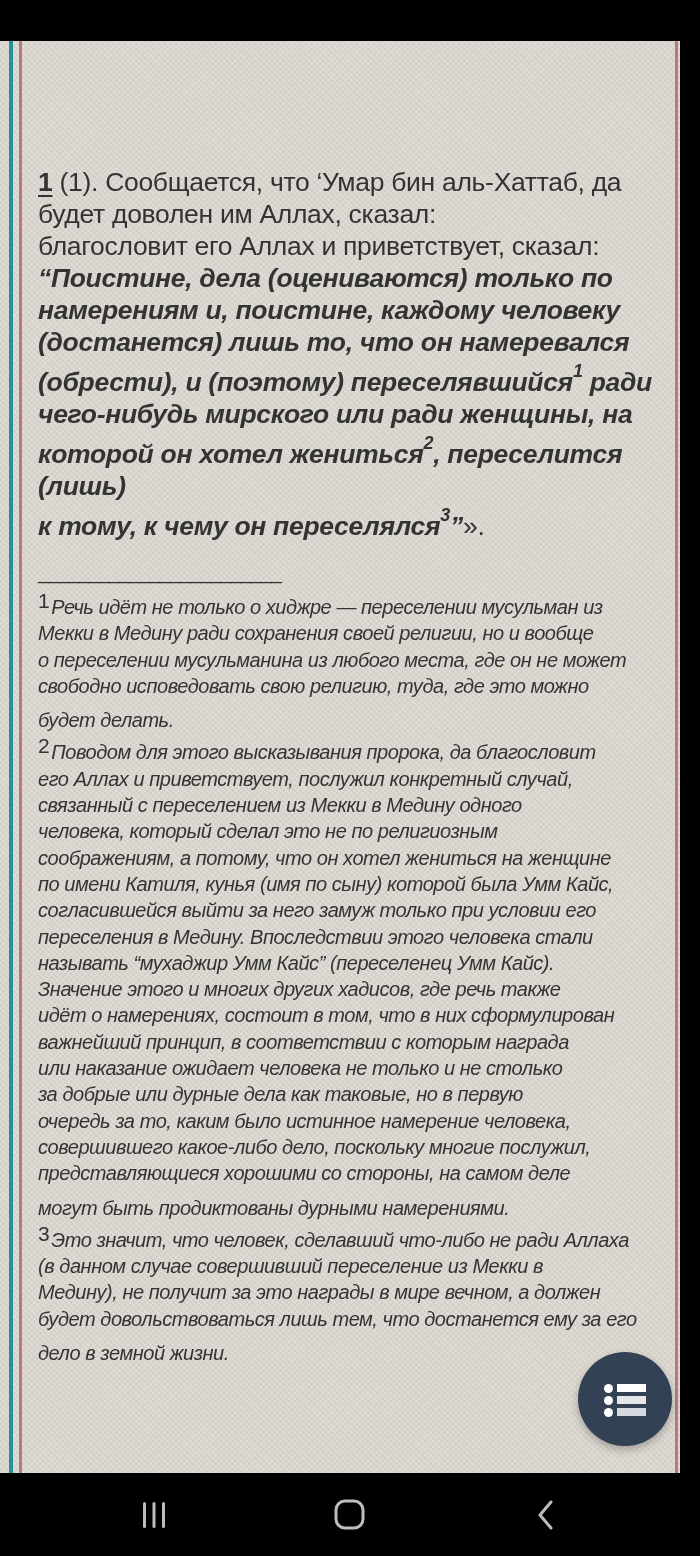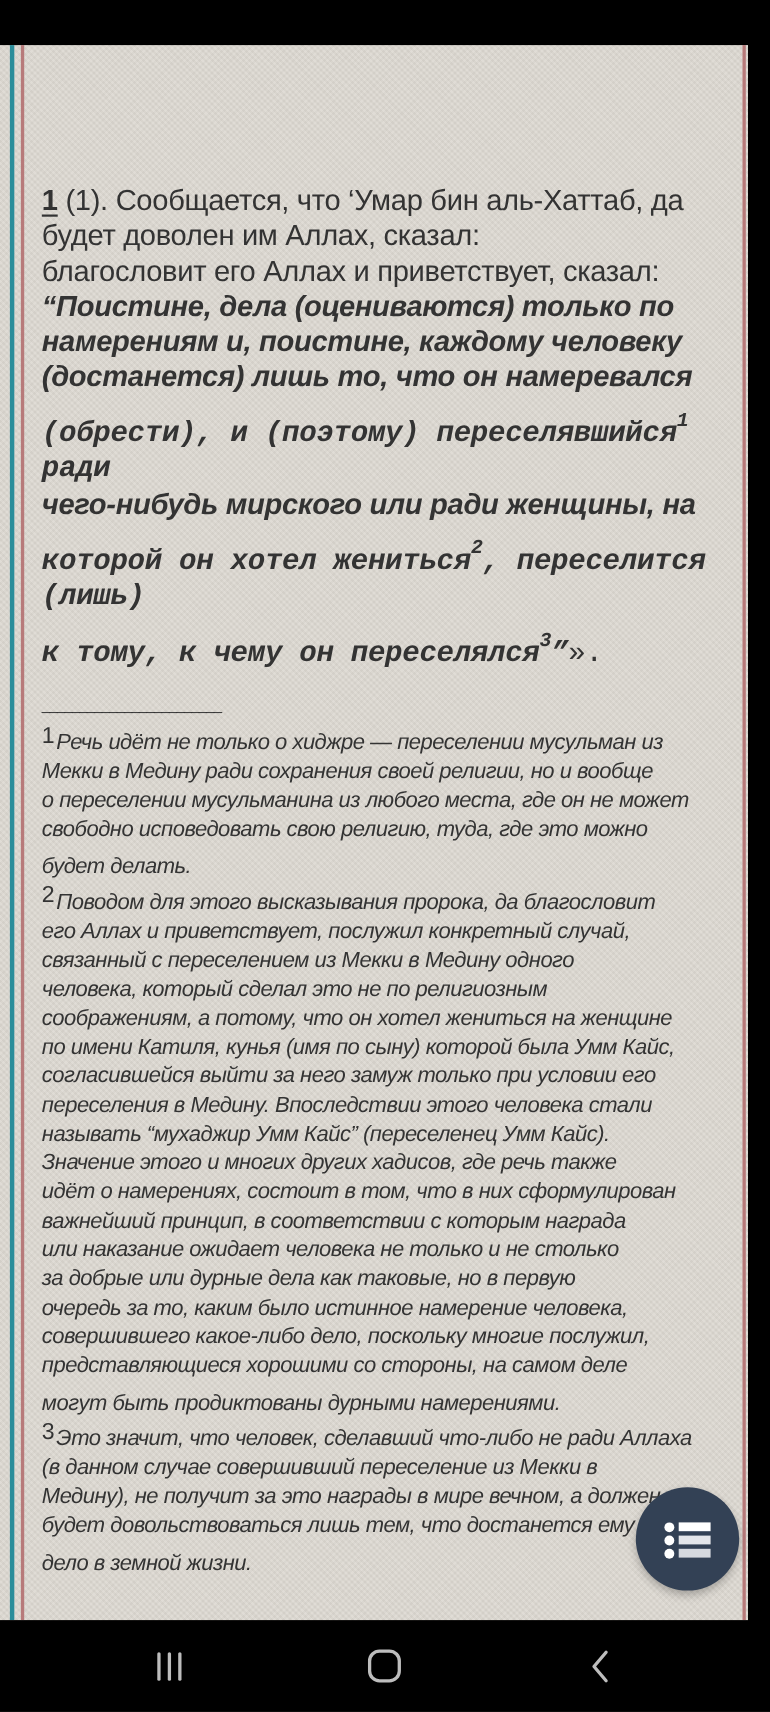--- a/index.html
+++ b/index.html
@@ -53,32 +53,32 @@
       font-weight: bold;
       text-decoration: underline;
       text-underline-offset: 4px;
     }
     .hadith .quote {
       font-weight: bold;
       font-style: italic;
       line-height: 32px;
     }
     .hadith .quote .l { display: block; }
-    .hadith .quote .l.tall { margin-top: 20px; font-family: Liberation Mono, monospace; }
+    .hadith .quote .l.tall { margin-top: 8px; }
     .hadith sup {
       font-size: 18px;
       line-height: 0;
       position: relative;
       top: -4px;
       font-weight: bold;
       font-style: italic;
     }
     .rule {
       margin-top: 20px;
-      font-size: 14px;
+      font-size: 20px;
       line-height: 20px;
       color: #333;
       letter-spacing: -1px;
       white-space: nowrap;
     }
     .fn {
       font-size: 20px;
       line-height: 26.3px;
       font-style: italic;
       color: #333;

